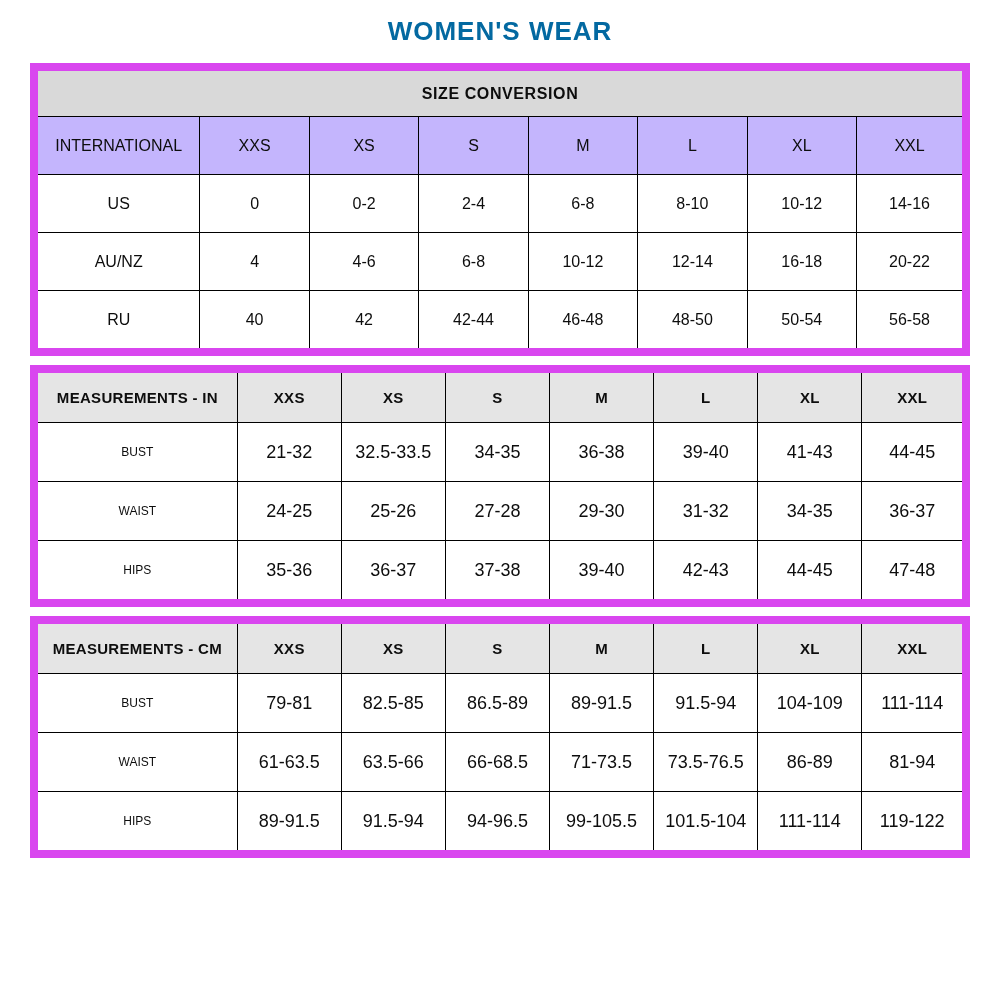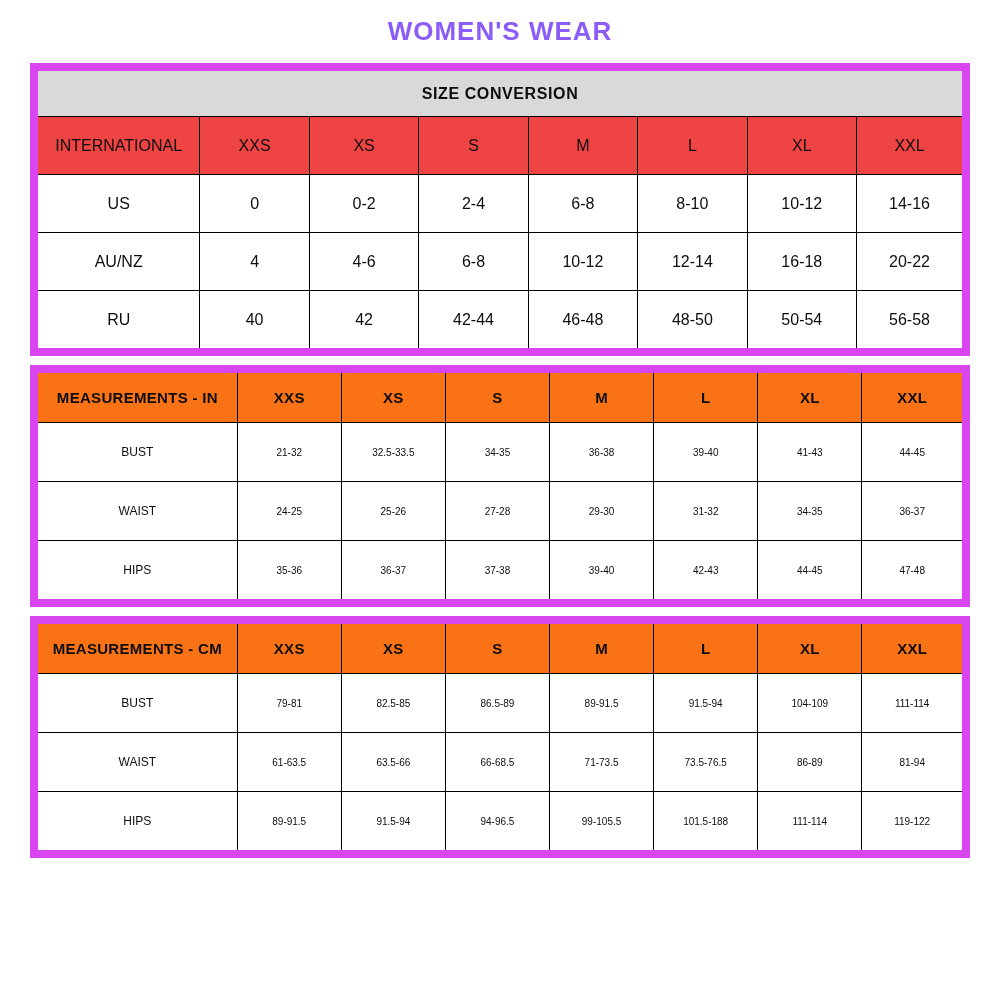--- a/index.html
+++ b/index.html
@@ -14,21 +14,21 @@
     height: 1000px;
     box-sizing: border-box;
     padding: 8px 30px 10px 30px;
   }
   h1.page-title {
     text-align: center;
     font-size: 26px;
     font-weight: 700;
     letter-spacing: 1px;
     margin: 8px 0 16px 0;
-    color: #8b5cf6;
+    color: #0369a1;
   }
   table.tbl {
     width: 100%;
     border-collapse: collapse;
     table-layout: fixed;
     border: 8px solid #d946ef;
     margin: 0 0 9px 0;
   }
   .tbl th, .tbl td {
     border: 1px solid #000;
@@ -42,48 +42,48 @@
   
   .tbl tr.banner th {
     background: #d9d9d9;
     height: 45px;
     font-size: 16px;
     font-weight: 700;
     letter-spacing: 0.6px;
   }
   
   .conversion tr.head th {
-    background: #ef4444;
+    background: #c4b5fd;
     font-weight: 400;
     font-size: 16px;
     height: 57px;
   }
   .conversion td.row-label,
   .conversion td.val {
     height: 57px;
     font-size: 16px;
     font-weight: 400;
   }
   
   .measure tr.head th {
-    background: #f97316;
+    background: #e5e5e5;
     font-weight: 700;
     font-size: 15px;
     height: 49px;
     letter-spacing: 0.3px;
   }
   .measure td {
     height: 58px;
   }
   .measure td.row-label {
     font-size: 12px;
     font-weight: 400;
   }
   .measure td.val {
-    font-size: 10px;
+    font-size: 18px;
     font-weight: 400;
   }
 </style>
 </head>
 <body>
 
 <div class="sheet">
 
   <h1 class="page-title">WOMEN'S WEAR</h1>
 
@@ -241,20 +241,20 @@
           <td class="val">73.5-76.5</td>
           <td class="val">86-89</td>
           <td class="val">81-94</td>
         </tr>
         <tr>
           <td class="row-label">HIPS</td>
           <td class="val">89-91.5</td>
           <td class="val">91.5-94</td>
           <td class="val">94-96.5</td>
           <td class="val">99-105.5</td>
-          <td class="val">101.5-188</td>
+          <td class="val">101.5-104</td>
           <td class="val">111-114</td>
           <td class="val">119-122</td>
         </tr>
       </tbody>
     </table>
 
 </div>
 
 </body></html>

